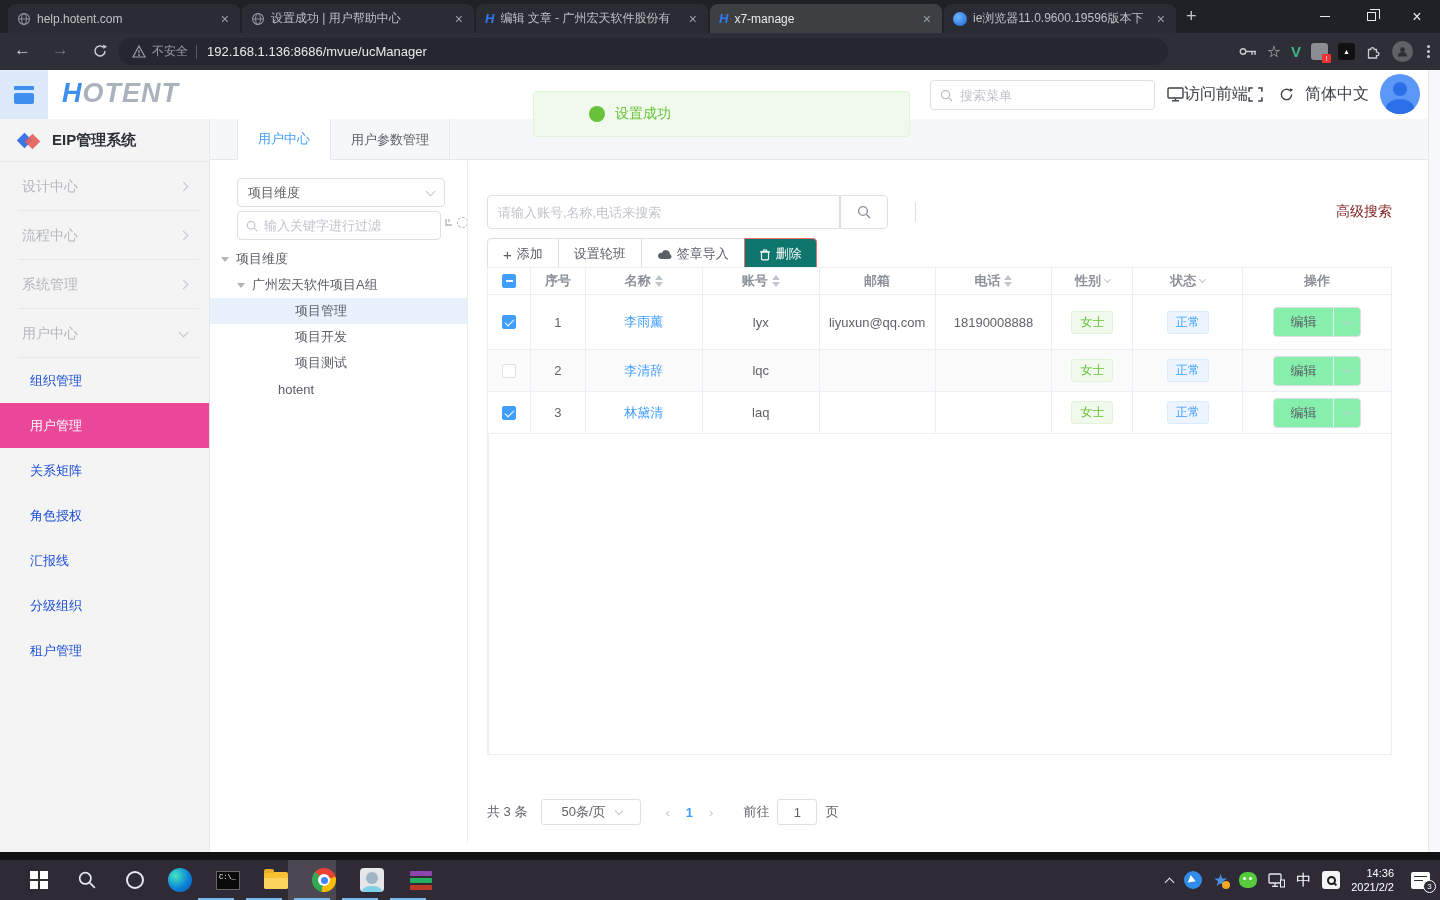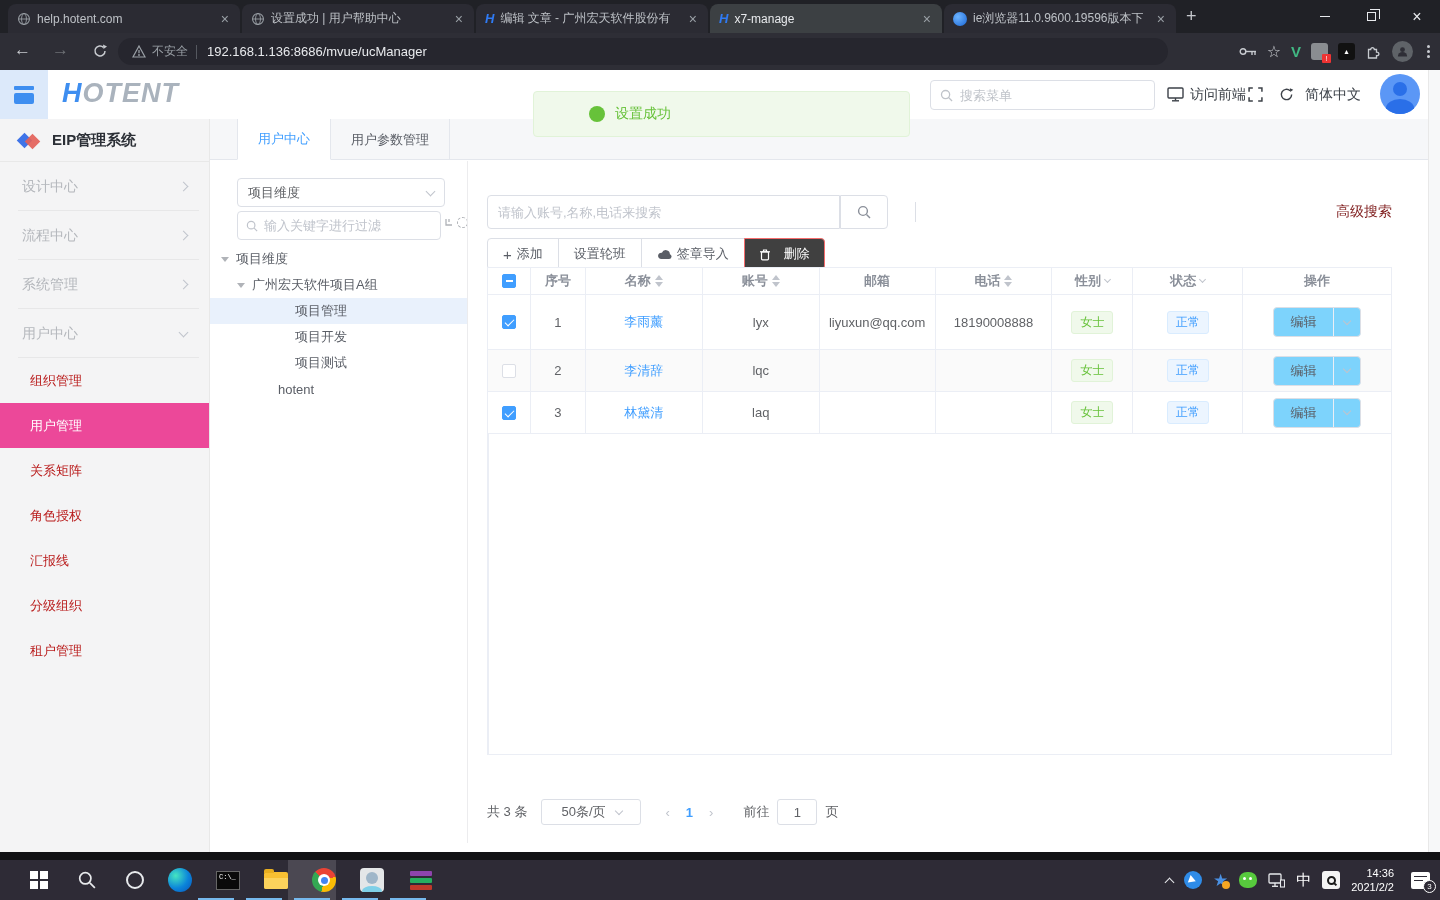--- a/index.html
+++ b/index.html
@@ -34,41 +34,41 @@
 .appheader{position:absolute;left:0;top:70px;width:1440px;height:49px;background:#fff}
 .burger{position:absolute;left:0;top:0;width:48px;height:49px;background:#dce9fa;display:flex;align-items:center;justify-content:center}
 .burger .g{width:20px}
 .burger .g b{display:block;height:4px;border-radius:1px;background:#3e8ef0;margin-bottom:3px}
 .burger .g i{display:block;height:11px;border-radius:2px;background:#3e8ef0}
 .logo{position:absolute;left:62px;top:8px;font-weight:bold;font-style:italic;font-size:27px;letter-spacing:1px}
 .logo .h{color:#3e8ef0}.logo .rest{color:#aab3bd}
 .hsearch{position:absolute;left:930px;top:10px;width:225px;height:30px;border:1px solid #dcdfe6;border-radius:4px;display:flex;align-items:center;padding:0 9px;background:#fff}
 .hsearch input{border:none;outline:none;flex:1;font-size:13px;margin-left:7px;color:#606266;font-family:inherit}
 .hsearch input::placeholder{color:#bfc3c9}
-.hmi{position:absolute;top:0;height:49px;display:flex;align-items:center;color:#3c4148;font-size:14px;gap:6px}
+.hmi{position:absolute;top:0;height:49px;display:flex;align-items:center;color:#3c4148;font-size:16px;}
 .avatarblue{position:absolute;left:1380px;top:4px;width:40px;height:40px;border-radius:50%;background:#5b97f6;overflow:hidden}
 .avatarblue .hd{position:absolute;left:13px;top:8px;width:14px;height:14px;border-radius:50%;background:#2a6fe8}
 .avatarblue .bd{position:absolute;left:6px;top:25px;width:28px;height:18px;border-radius:50% 50% 0 0;background:#2a6fe8}
 
 .toast{position:absolute;left:533px;top:91px;width:377px;height:46px;background:#f0f9eb;border:1px solid #e1f3d8;border-radius:4px;display:flex;align-items:center;padding-left:55px;z-index:30}
 .tcheck{width:16px;height:16px;border-radius:50%;background:#67c23a;color:#fff;font-size:11px;text-align:center;line-height:16px;margin-right:10px}
 .toast span{color:#67c23a;font-size:14px}
 
 .sidebar{position:absolute;left:0;top:119px;width:210px;height:733px;background:#f4f4f5;border-right:1px solid #e8e8e8}
 .eip{height:43px;display:flex;align-items:center;padding-left:18px;position:relative}
 .eip::after{content:"";position:absolute;left:0;right:0;bottom:0;height:1px;background:#e8e8e8}
 .eip .txt{font-size:15px;font-weight:bold;color:#2b2f36;margin-left:12px}
 .diam{position:relative;width:22px;height:20px}
 .diam i{position:absolute;width:11px;height:11px}
 .diam .b{left:1px;top:4px;background:#3f74e8;transform:rotate(45deg)}
 .diam .r{left:9px;top:5px;background:#e36159;transform:rotate(45deg);opacity:.92}
 .sgroup{height:49px;display:flex;align-items:center;justify-content:space-between;padding:0 22px;position:relative;color:#b4b7bc;font-size:14px;cursor:pointer}
 .sgroup::after{content:"";position:absolute;left:18px;right:10px;bottom:0;height:1px;background:#e7e7e8}
 .sgroup:last-of-type::after{display:none}
-.sitem{height:45px;display:flex;align-items:center;padding-left:30px;font-size:13px;color:#b91c1c;cursor:pointer}
+.sitem{height:45px;display:flex;align-items:center;padding-left:30px;font-size:13px;color:#1d4ed8;cursor:pointer}
 .sitem.active{background:#ec4899;color:#fff}
 .chev{display:inline-block;width:7px;height:7px;border-right:1.5px solid #c0c4cc;border-bottom:1.5px solid #c0c4cc}
 .chev.right{transform:rotate(-45deg)}
 .chev.down{transform:rotate(45deg);margin-top:-3px}
 .chev.up{transform:rotate(-135deg);margin-top:4px}
 
 .main{position:absolute;left:210px;top:119px;width:1218px;height:733px;background:#fff}
 .mtabs{position:absolute;left:0;top:0;width:1218px;height:41px;background:#f6f7f9;border-bottom:1px solid #e4e7ed;display:flex;padding-left:27px}
 .mtab{height:41px;display:flex;align-items:center;padding:0 20px;font-size:13px;color:#5a5e66;border-right:1px solid #e4e7ed;cursor:pointer}
 .mtab.active{background:#fff;color:#409eff;border-left:1px solid #e4e7ed;margin-bottom:-1px;border-bottom:1px solid #fff}
@@ -84,40 +84,40 @@
 
 .usearch{position:absolute;left:277px;top:76px;width:353px;height:34px;border:1px solid #dcdfe6;border-radius:4px 0 0 4px;display:flex;align-items:center;padding:0 10px;background:#fff}
 .usearch input{border:none;outline:none;flex:1;font-size:13px;color:#606266;font-family:inherit}
 .usearch input::placeholder{color:#c0c4cc}
 .searchbtn{position:absolute;left:630px;top:76px;width:48px;height:34px;border:1px solid #dcdfe6;border-radius:0 4px 4px 0;display:flex;align-items:center;justify-content:center;background:#fff;cursor:pointer}
 .tsep{position:absolute;left:705px;top:83px;width:1px;height:20px;background:#dcdfe6}
 .advlink{position:absolute;right:36px;top:84px;color:#7f1d1d;font-size:14px;cursor:pointer}
 .btnrow{position:absolute;left:277px;top:119px;height:32px;display:flex}
 .wbtn{height:32px;border:1px solid #dcdfe6;background:#fff;display:flex;align-items:center;justify-content:center;font-size:13px;color:#5a5e66;padding:0 15px;margin-left:-1px;cursor:pointer;gap:5px}
 .wbtn.first{border-radius:4px 0 0 4px;margin-left:0}
-.rbtn{height:32px;background:#404040;border:1px solid #f56c6c;border-radius:0 4px 4px 0;color:#fff;display:flex;align-items:center;justify-content:center;font-size:13px;padding:0 14px;margin-left:-1px;cursor:pointer;gap:13px}
+.rbtn{height:32px;background:#0f766e;border:1px solid #f56c6c;border-radius:0 4px 4px 0;color:#fff;display:flex;align-items:center;justify-content:center;font-size:13px;padding:0 14px;margin-left:-1px;cursor:pointer;gap:5px}
 
 .tbl{position:absolute;left:277px;top:148px;width:905px;border-top:1px solid #ebeef5;border-left:1px solid #ebeef5;font-size:13px;color:#606266}
 .trow{display:flex;border-bottom:1px solid #ebeef5;background:#fff}
 .trow.alt{background:#fafafa}
 .tcell{border-right:1px solid #ebeef5;display:flex;align-items:center;justify-content:center;text-align:center;padding:4px 6px;gap:4px}
 .thead .tcell{color:#8a8f99;font-weight:bold}
 .namelink{color:#409eff;cursor:pointer}
 .sorts{display:flex;flex-direction:column;gap:2px}
 .cu{width:0;height:0;border-left:4px solid transparent;border-right:4px solid transparent;border-bottom:5px solid #c0c4cc}
 .cd{width:0;height:0;border-left:4px solid transparent;border-right:4px solid transparent;border-top:5px solid #c0c4cc}
 .cb{width:14px;height:14px;border:1px solid #dcdfe6;border-radius:2px;background:#fff;position:relative;cursor:pointer}
 .cb.on{background:#409eff;border-color:#409eff}
 .cb.on::after{content:"";position:absolute;left:4px;top:1px;width:4px;height:8px;border-right:1.5px solid #fff;border-bottom:1.5px solid #fff;transform:rotate(45deg)}
 .cb.ind{background:#409eff;border-color:#409eff}
 .cb.ind::after{content:"";position:absolute;left:3px;top:5px;width:7px;height:2px;background:#fff}
 .badge{padding:2px 8px;border-radius:3px;font-size:12px}
 .bgreen{background:#f0f9eb;border:1px solid #e1f3d8;color:#67c23a}
 .bblue{background:#ecf5ff;border:1px solid #d9ecff;color:#409eff}
-.splitbtn{width:88px;height:30px;border:1px solid #dcdfe6;border-radius:4px;display:flex;align-items:center;background:#7dd3fc;cursor:pointer}
+.splitbtn{width:88px;height:30px;border:1px solid #dcdfe6;border-radius:4px;display:flex;align-items:center;background:#86efac;cursor:pointer}
 .splitbtn .lab{flex:1;text-align:center;color:#5a5e66}
 .splitbtn .dv{width:1px;height:100%;background:#ebeef5}
 .splitbtn .arr{width:26px;display:flex;align-items:center;justify-content:center}
 .tempty{border-left:1px solid #ebeef5;border-right:1px solid #ebeef5;border-bottom:1px solid #ebeef5;height:321px;background:#fff}
 
 .pag{position:absolute;left:277px;top:679px;height:28px;display:flex;align-items:center;font-size:13px;color:#606266}
 .psel{width:100px;height:26px;border:1px solid #dcdfe6;border-radius:3px;display:flex;align-items:center;justify-content:center;gap:10px;margin:0 14px;color:#606266;cursor:pointer}
 .parrow{color:#c0c4cc;font-size:13px;padding:0 10px;cursor:pointer}
 .pcur{color:#409eff;font-weight:bold;padding:0 6px}
 .pgoto{width:40px;height:26px;border:1px solid #dcdfe6;border-radius:3px;text-align:center;font-size:13px;color:#606266;margin:0 8px;outline:none;font-family:inherit}

